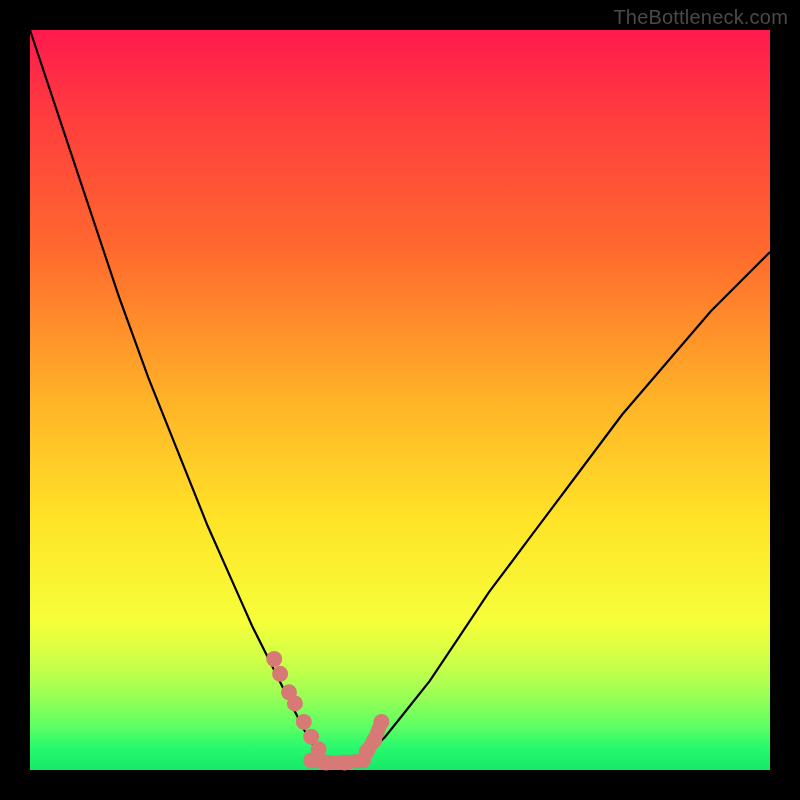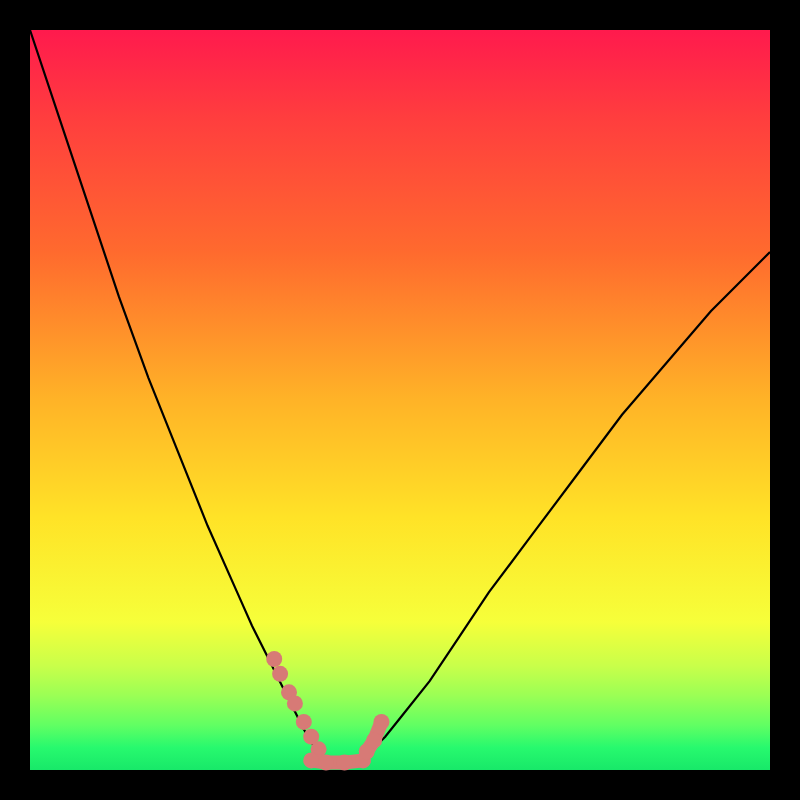--- a/index.html
+++ b/index.html
@@ -68,20 +68,21 @@
     stroke-linecap: round;
   }
   .marker-dot {
     fill: #d77a76;
   }
 </style>
 </head>
 <body>
 
 <div class="frame">
+  <div class="watermark">TheBottleneck.com</div>
   <div class="plot-area">
     <svg class="curves" viewBox="0 0 740 740">
       <g id="curve-layer">
           <path d="M0.0 0.0 L29.6 88.8 L59.2 177.6 L88.8 266.4 L118.4 347.8 L148.0 421.8 L177.6 495.8 L207.2 562.4 L222.0 595.7 L236.8 625.3 L251.6 654.9 L266.4 684.5 L273.8 699.3 L281.2 711.9 L288.6 723.7 L296.0 734.1 " class="curve"></path>
           <path d="M325.6 734.1 L340.4 721.5 L355.2 706.7 L370.0 688.2 L399.6 651.2 L429.2 606.8 L458.8 562.4 L503.2 503.2 L547.6 444.0 L592.0 384.8 L636.4 333.0 L680.8 281.2 L740.0 222.0 " class="curve"></path>
         </g>
       <g id="marker-layer">
           <circle cx="244.2" cy="629.0" r="8" class="marker-dot"></circle>
           <circle cx="250.1" cy="643.8" r="8" class="marker-dot"></circle>
           <circle cx="259.0" cy="662.3" r="8" class="marker-dot"></circle>

